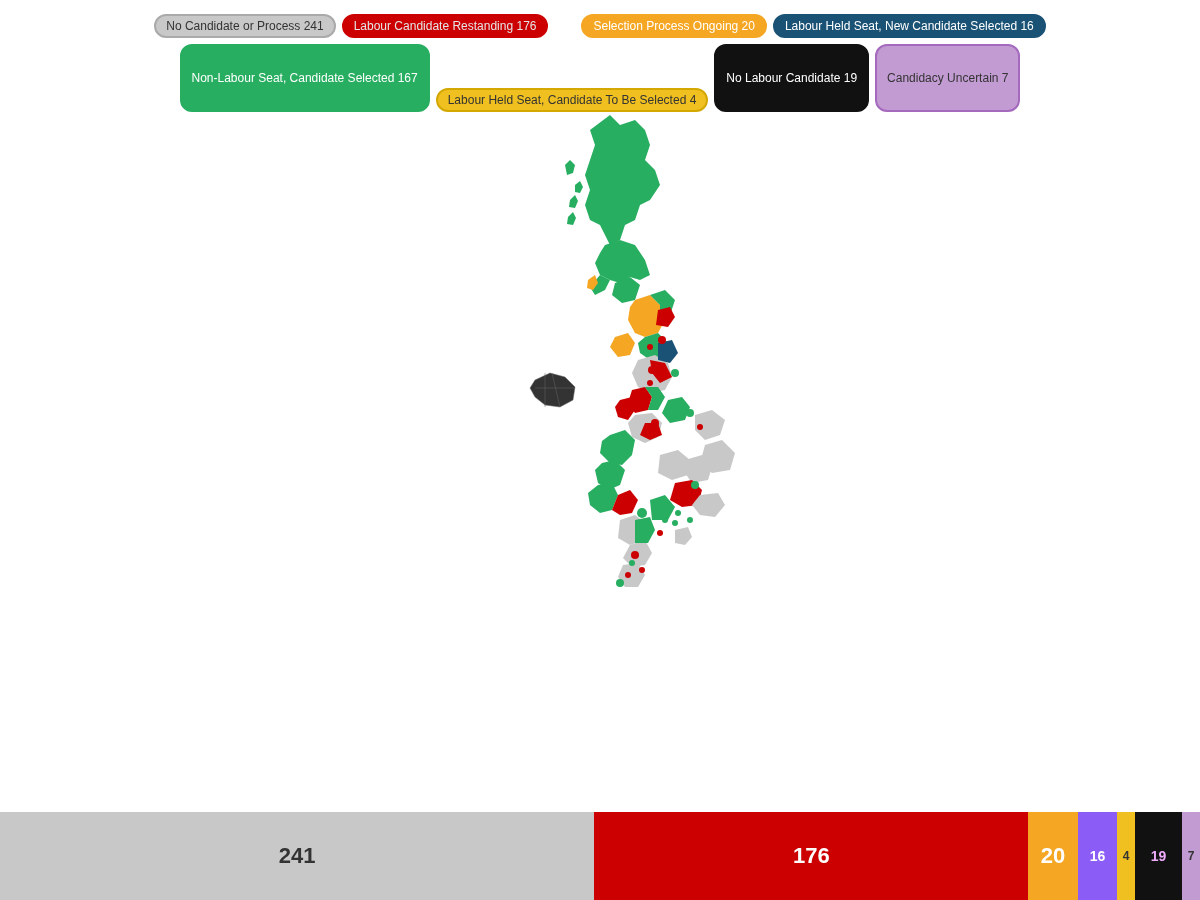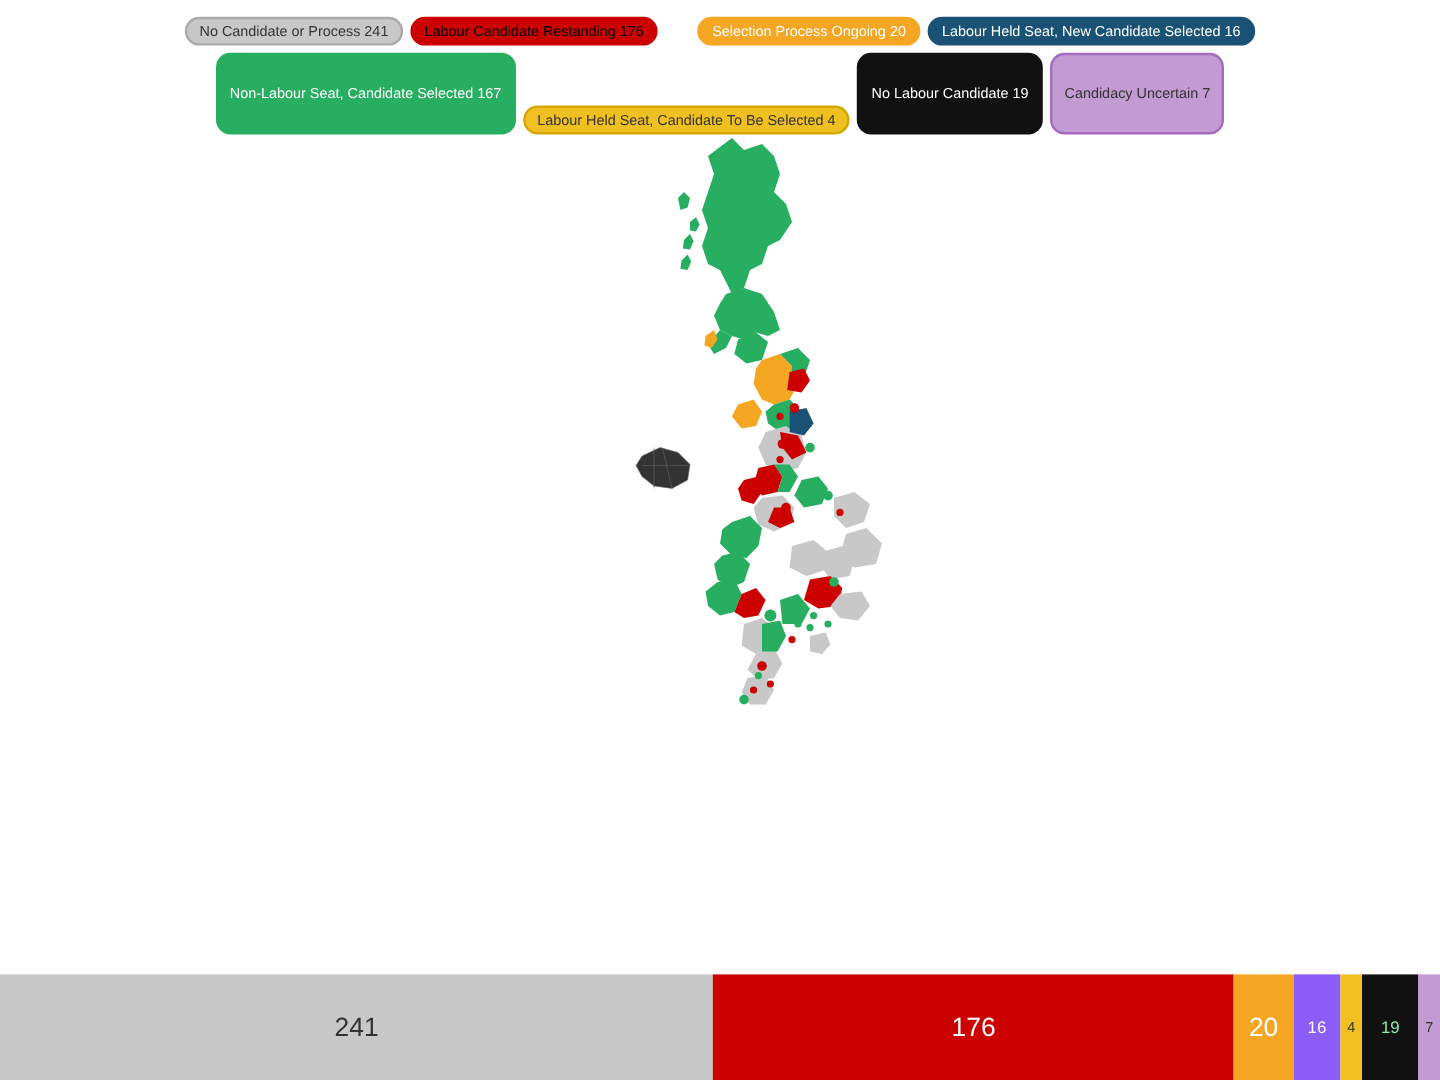--- a/index.html
+++ b/index.html
@@ -54,31 +54,31 @@
       display: flex;
       align-items: center;
     }
 
     .bar-segment {
       display: flex;
       align-items: center;
       justify-content: center;
       height: 100%;
       font-size: 22px;
-      font-weight: normal;
+      font-weight: bold;
       color: #fff;
       position: relative;
     }
   </style>
 </head>
 <body>
 
 <div id="legend">
     <div class="legend-item" style="background: rgb(200, 200, 200); color: rgb(51, 51, 51); border: 2px solid rgb(170, 170, 170);">No Candidate or Process 241</div>
-    <div class="legend-item" style="background: rgb(204, 0, 0); color: #000000; border: 2px solid rgb(204, 0, 0);">Labour Candidate Restanding 176</div>
+    <div class="legend-item" style="background: rgb(204, 0, 0); color: #e5e5e5; border: 2px solid rgb(204, 0, 0);">Labour Candidate Restanding 176</div>
     <div class="legend-item" style="background: rgb(245, 166, 35); color: rgb(255, 255, 255); border: 2px solid rgb(245, 166, 35); margin-left: 27px;">Selection Process Ongoing 20</div>
     <div class="legend-item" style="background: rgb(26, 82, 118); color: rgb(255, 255, 255); border: 2px solid rgb(26, 82, 118);">Labour Held Seat, New Candidate Selected 16</div>
     <div class="legend-item" style="background: rgb(39, 174, 96); color: rgb(255, 255, 255); border: 2px solid rgb(39, 174, 96);">Non-Labour Seat, Candidate Selected 167</div>
     <div class="legend-item" style="background: rgb(240, 192, 32); color: rgb(51, 51, 51); border: 2px solid rgb(212, 168, 0); margin-top: 44px;">Labour Held Seat, Candidate To Be Selected 4</div>
     <div class="legend-item" style="background: rgb(17, 17, 17); color: rgb(255, 255, 255); border: 2px solid rgb(17, 17, 17);">No Labour Candidate 19</div>
     <div class="legend-item" style="background: rgb(195, 155, 211); color: rgb(51, 51, 51); border: 2px solid rgb(165, 105, 189);">Candidacy Uncertain 7</div>
   </div>
 
 <div id="map-container">
   <svg viewBox="0 0 420 690" xmlns="http://www.w3.org/2000/svg">
@@ -188,15 +188,15 @@
     <circle cx="242" cy="458" r="3" fill="#27ae60"></circle>
   </svg>
 </div>
 
 <div id="bar-chart">
     <div class="bar-segment" style="background: rgb(200, 200, 200); color: rgb(51, 51, 51); flex: 241 1 0%; min-width: 0px; font-size: 22px;">241</div>
     <div class="bar-segment" style="background: rgb(204, 0, 0); color: rgb(255, 255, 255); flex: 176 1 0%; min-width: 0px; font-size: 22px;">176</div>
     <div class="bar-segment" style="background: rgb(245, 166, 35); color: rgb(255, 255, 255); flex: 20 1 0%; min-width: 0px; font-size: 22px;">20</div>
     <div class="bar-segment" style="background: #8b5cf6; color: rgb(255, 255, 255); flex: 16 1 0%; min-width: 0px; font-size: 14px;">16</div>
     <div class="bar-segment" style="background: rgb(240, 192, 32); color: rgb(51, 51, 51); flex: 4 1 0%; min-width: 18px; font-size: 12px;">4</div>
-    <div class="bar-segment" style="background: rgb(17, 17, 17); color: #86efac; flex: 19 1 0%; min-width: 0px; font-size: 14px;">19</div>
+    <div class="bar-segment" style="background: rgb(17, 17, 17); color: #f0abfc; flex: 19 1 0%; min-width: 0px; font-size: 14px;">19</div>
     <div class="bar-segment" style="background: rgb(195, 155, 211); color: rgb(51, 51, 51); flex: 7 1 0%; min-width: 18px; font-size: 12px;">7</div>
   </div>
 
 </body></html>

